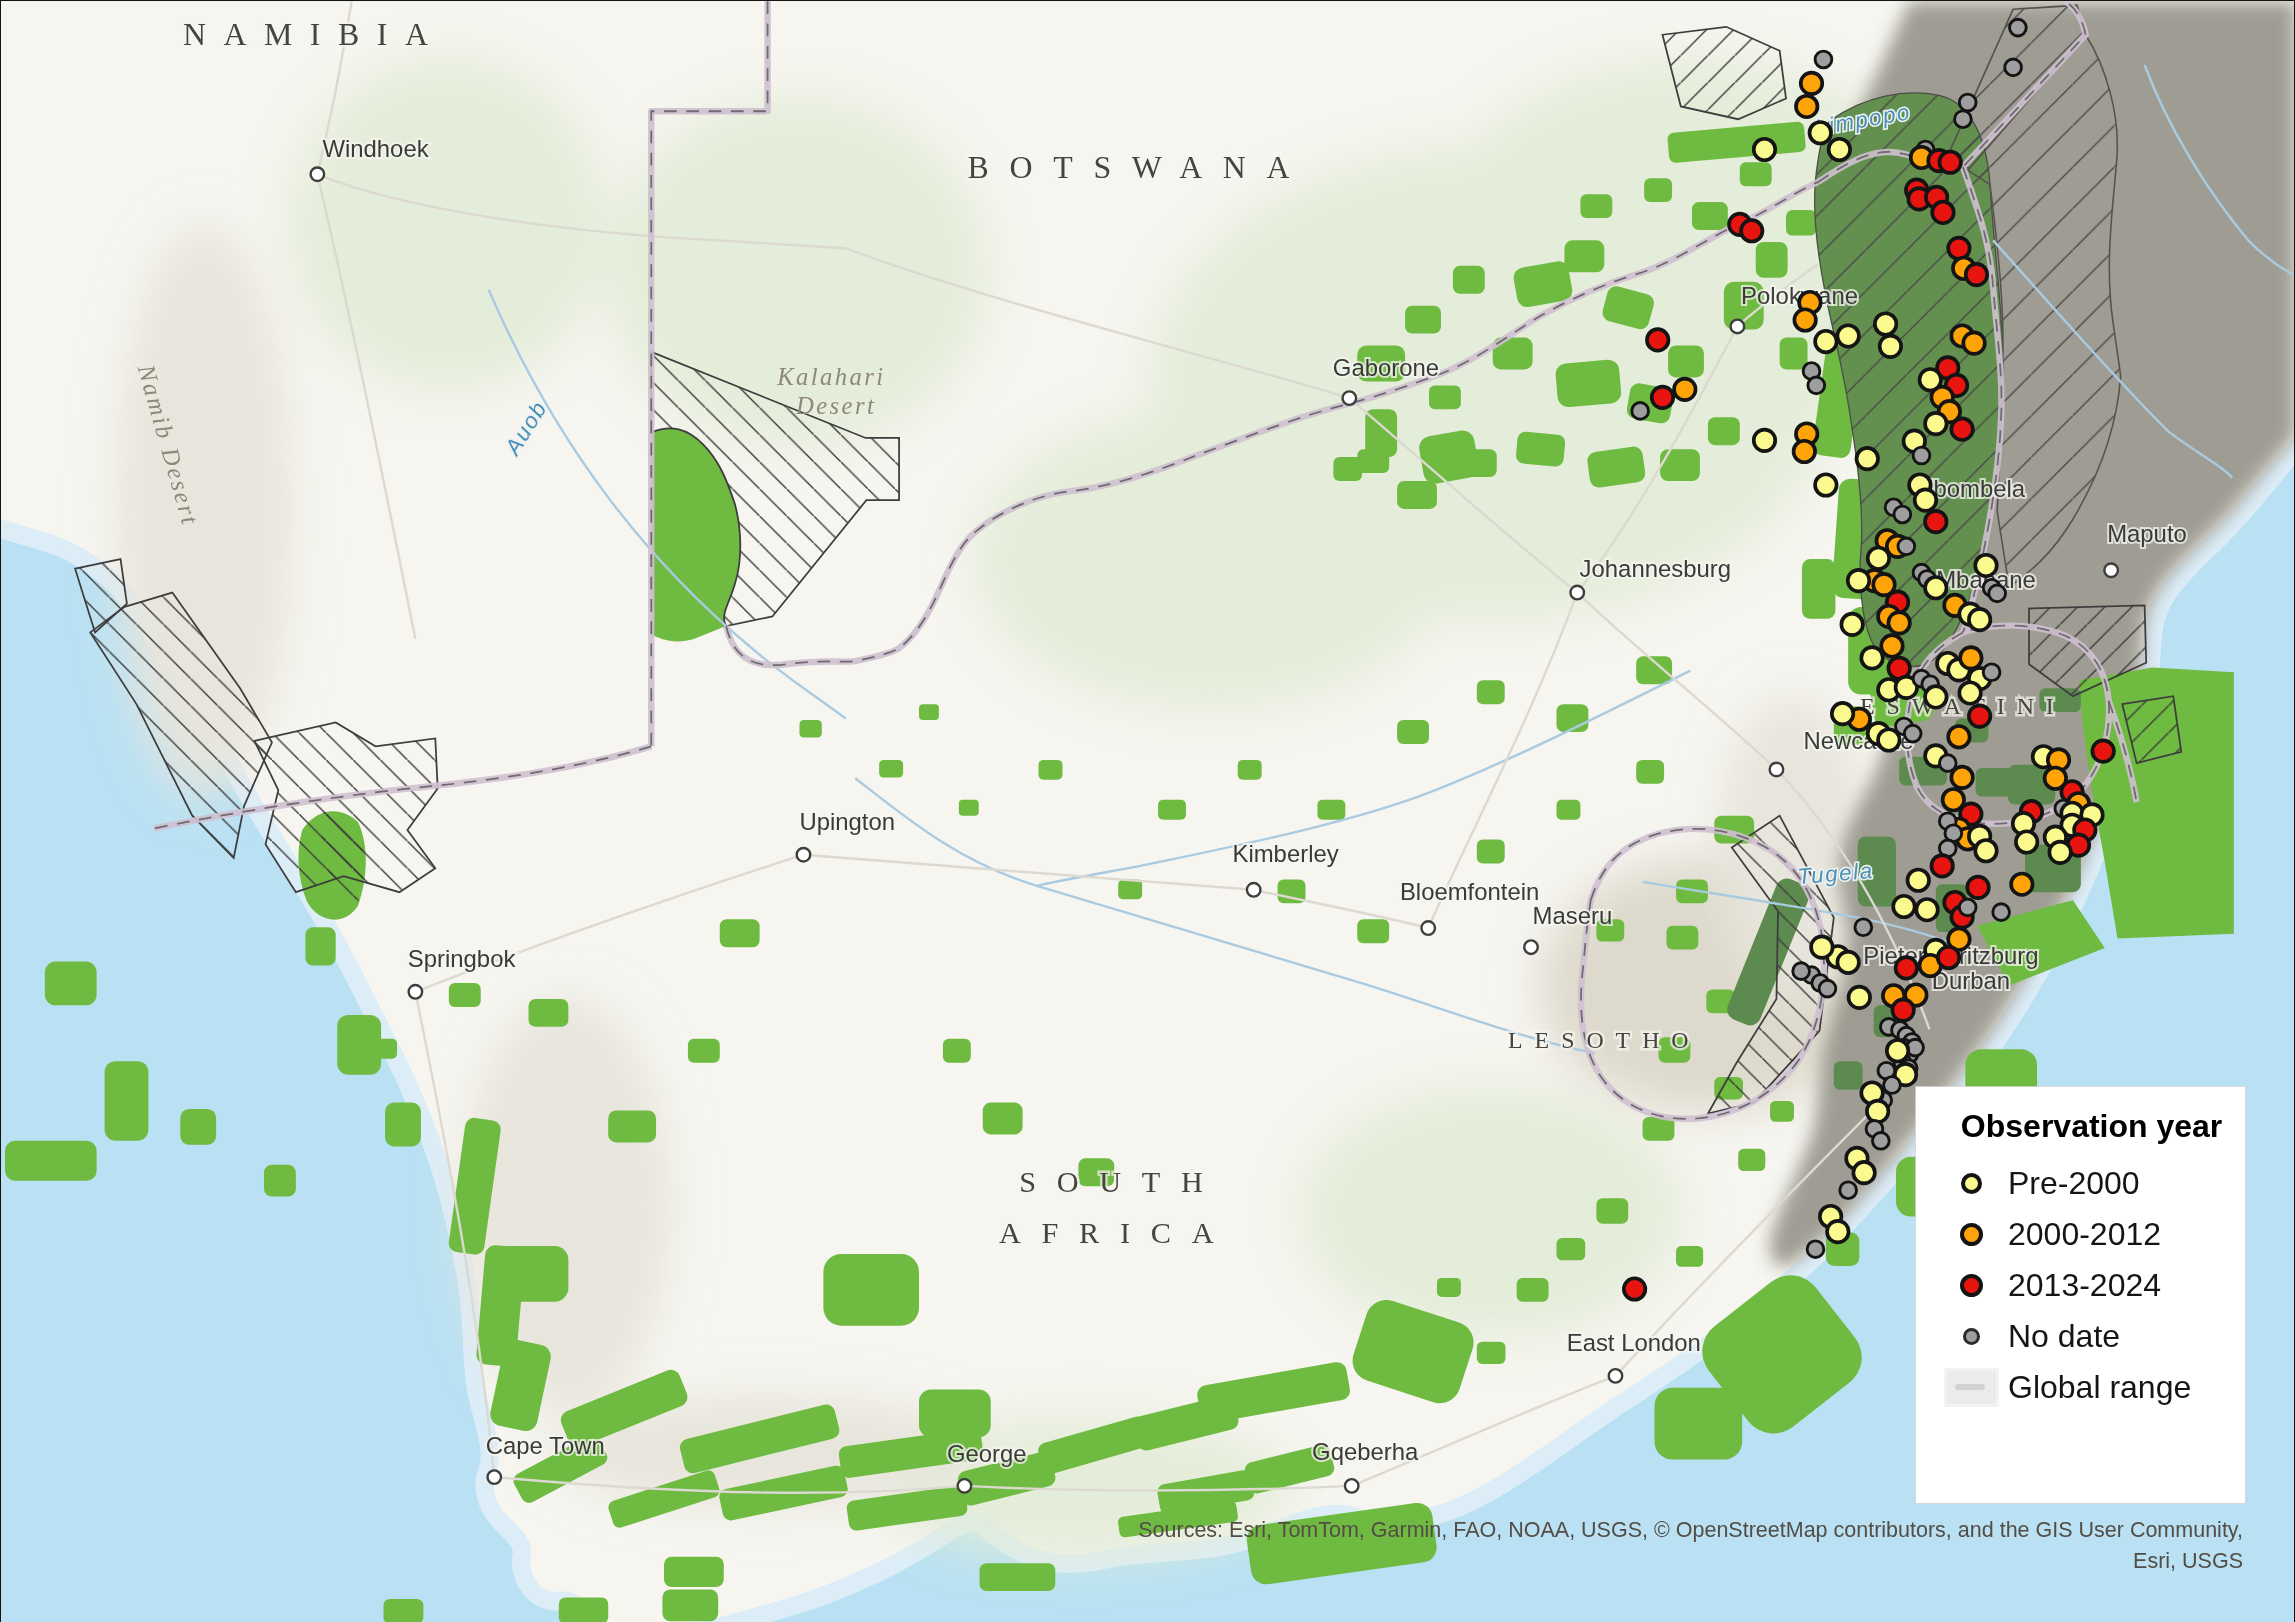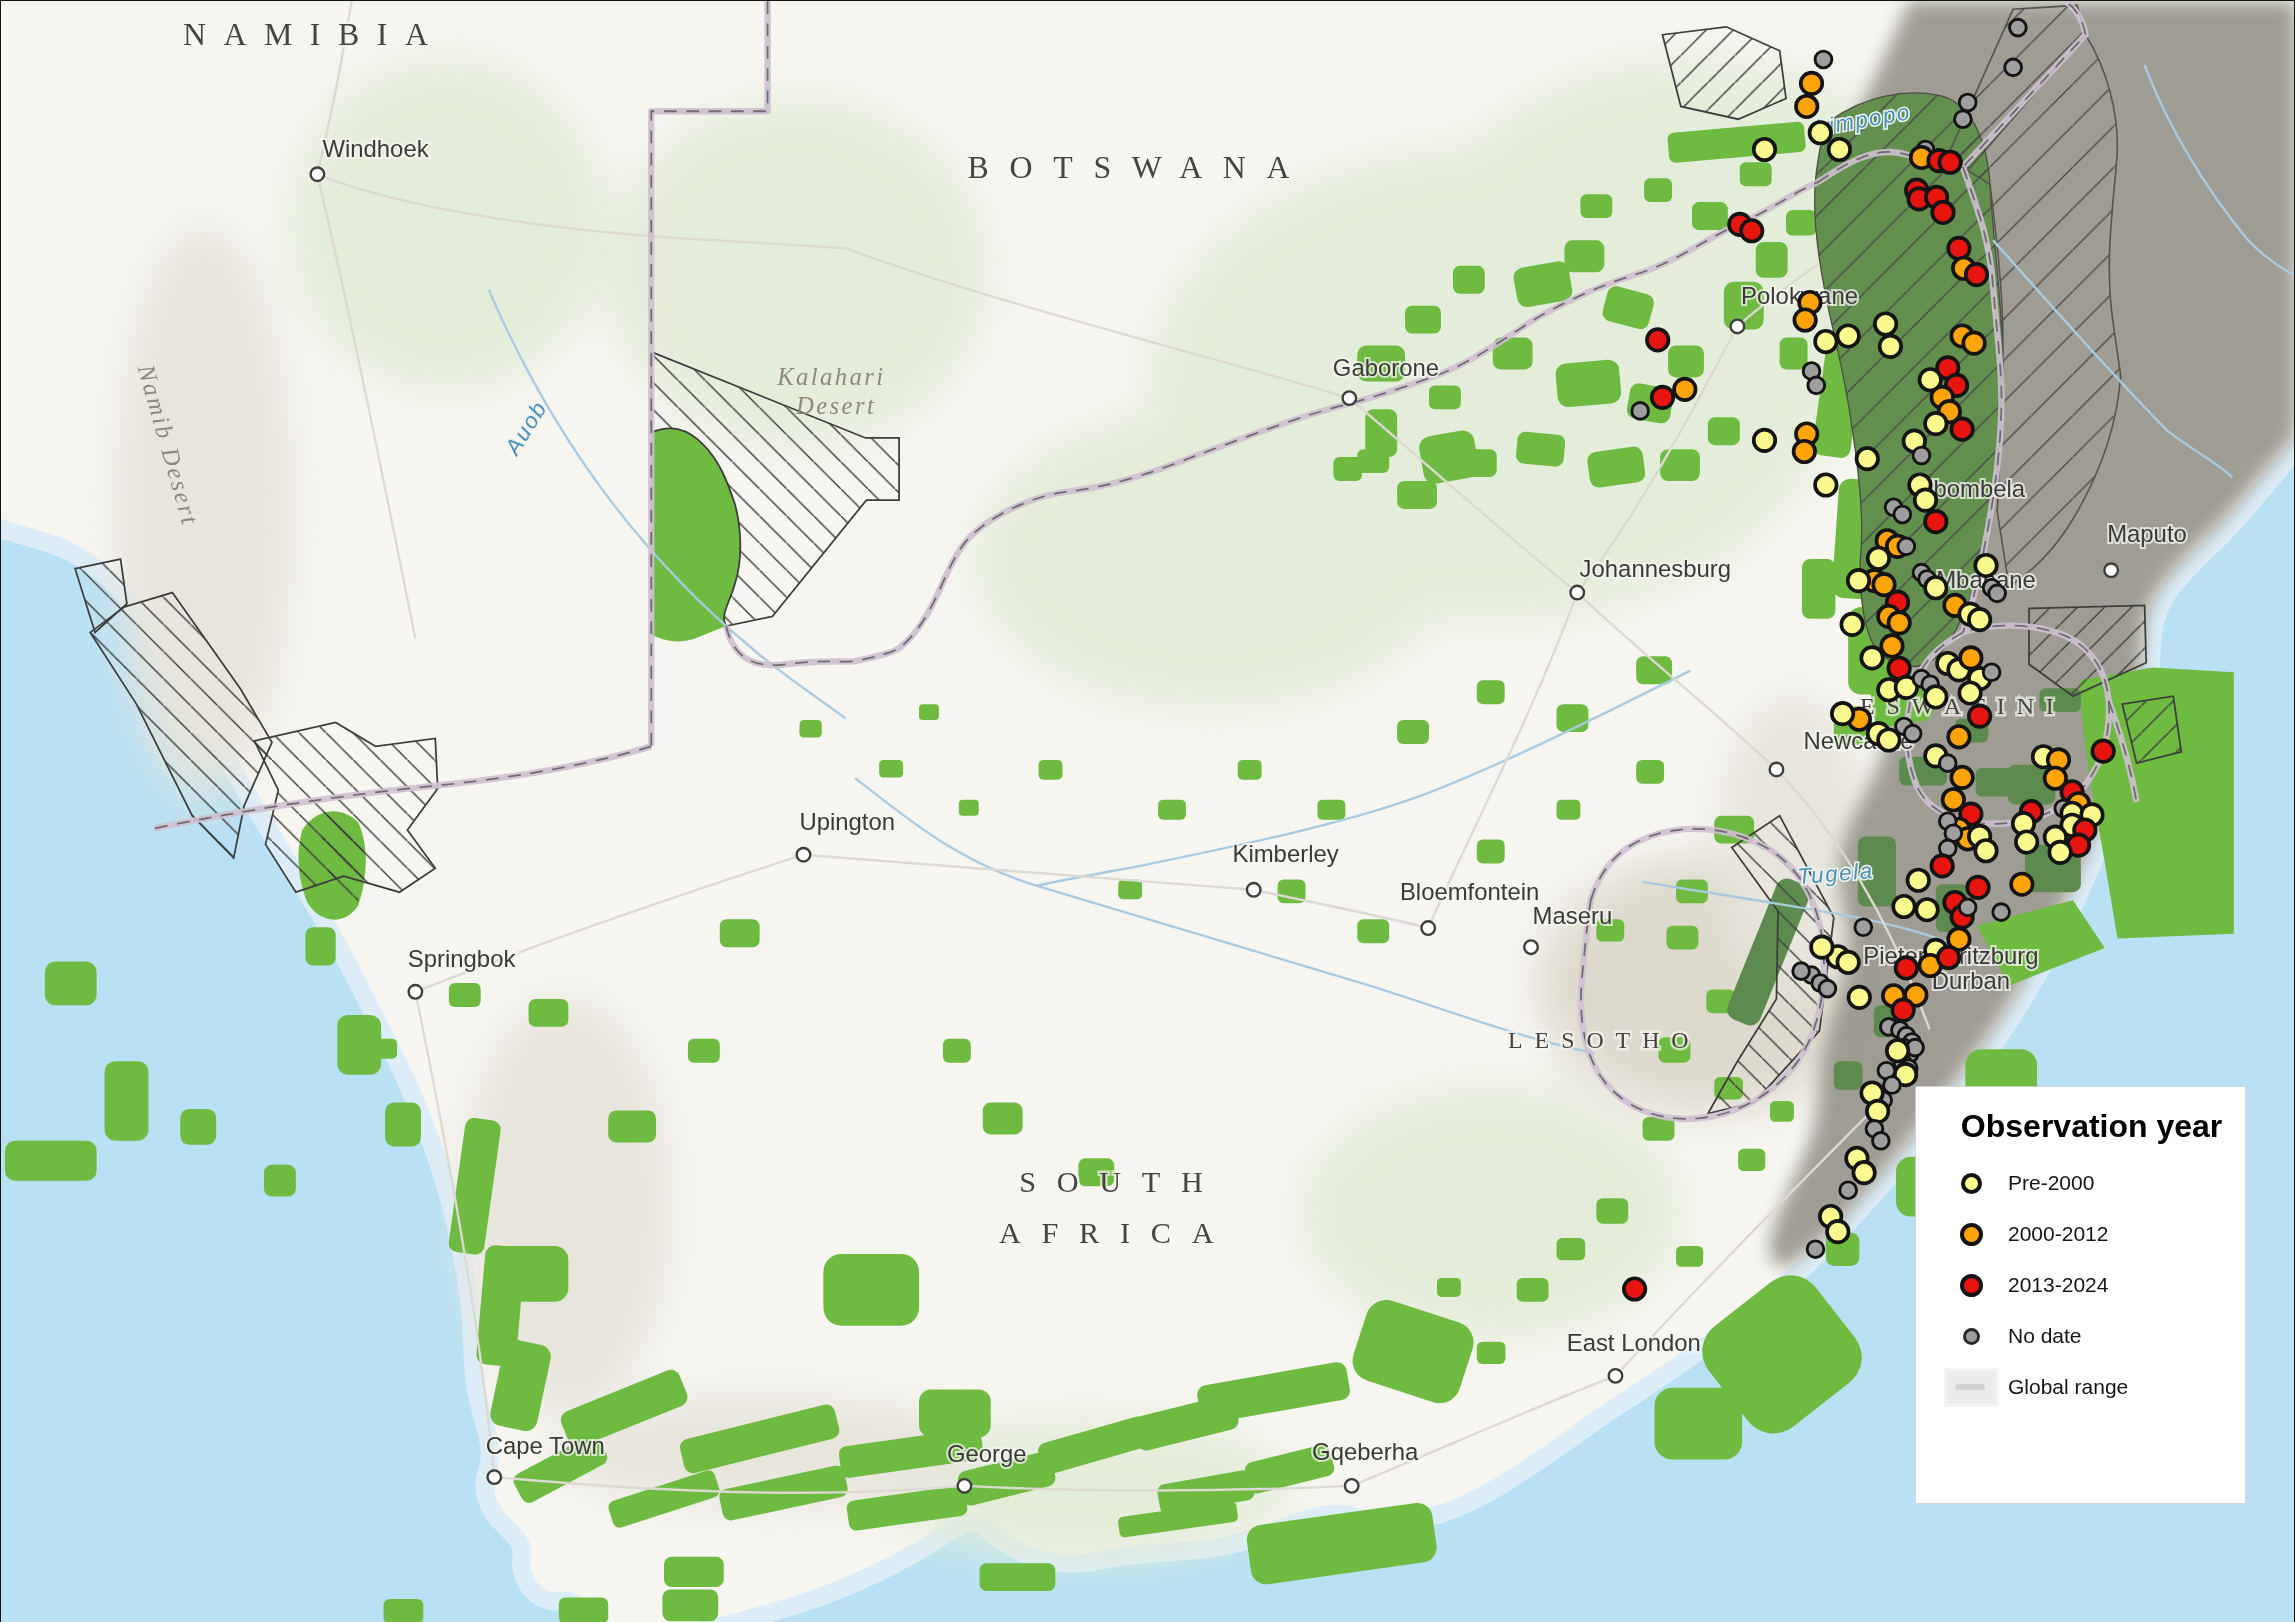--- a/index.html
+++ b/index.html
@@ -5,21 +5,21 @@
   html,body{margin:0;padding:0;background:#ffffff;}
   body{width:2295px;height:1623px;font-family:"Liberation Sans",sans-serif;}
   .stage{position:relative;width:2295px;height:1623px;overflow:hidden;border:1.6px solid #15150f;box-sizing:border-box;background:#bef264;}
   svg{position:absolute;left:0;top:0;}
   
   .legend{position:absolute;left:1915px;top:1086px;width:329px;height:416px;background:#ffffff;
           box-shadow:0 0 0 0.8px #d8d8d8;padding:21px 0 0 19px;box-sizing:border-box;}
   .legend-title{font-size:32px;font-weight:bold;color:#000;letter-spacing:0;margin:0 0 12.8px 3.2px;text-align:center;}
   .lg-row{display:flex;align-items:center;height:51px;}
   .lg-symcell{width:73px;display:flex;justify-content:center;align-items:center;flex:0 0 73px;}
-  .lg-label{font-size:21px;color:#151515;}
+  .lg-label{font-size:32px;color:#151515;}
   .sym-dot{border-radius:50%;box-sizing:content-box;}
   .sym-dot.k-y{width:13.5px;height:13.5px;border:4px solid #141414;}
   .sym-dot.k-o{width:15px;height:15px;border:4.8px solid #141414;}
   .sym-dot.k-r{width:15px;height:15px;border:4.8px solid #141414;}
   .sym-dot.k-g{width:11px;height:11px;border:3.2px solid #2b2b2b;}
   .sym-range{width:49px;height:33px;background:#ebebeb;border:3.2px solid #f3f3f3;position:relative;}
   .sym-range i{position:absolute;left:8px;top:12.8px;width:30px;height:6.4px;background:#d2d2d2;border-radius:3.2px;}
   .sym-protected{width:53px;height:37px;background:#6fba41;}
   .sym-hatch{width:49px;height:33px;border:2.4px solid #2e2e2e;background:
       repeating-linear-gradient(45deg,#ffffff 0px,#ffffff 9.6px,#3a3a3a 9.6px,#3a3a3a 11px);}
@@ -610,15 +610,19 @@
           <span class="lg-symcell">
             <span class="sym-range">
               <i></i>
             </span>
           </span>
           <span class="lg-label">Global range</span>
         </div>
       </div>
 </div>
 
-
+<div class="sources">
+  <div>Sources: Esri, TomTom, Garmin, FAO, NOAA, USGS, © OpenStreetMap contributors, and the GIS User Community,</div>
+  <div>Esri, USGS</div>
 </div>
 
+</div>
+
 
 </body></html>

